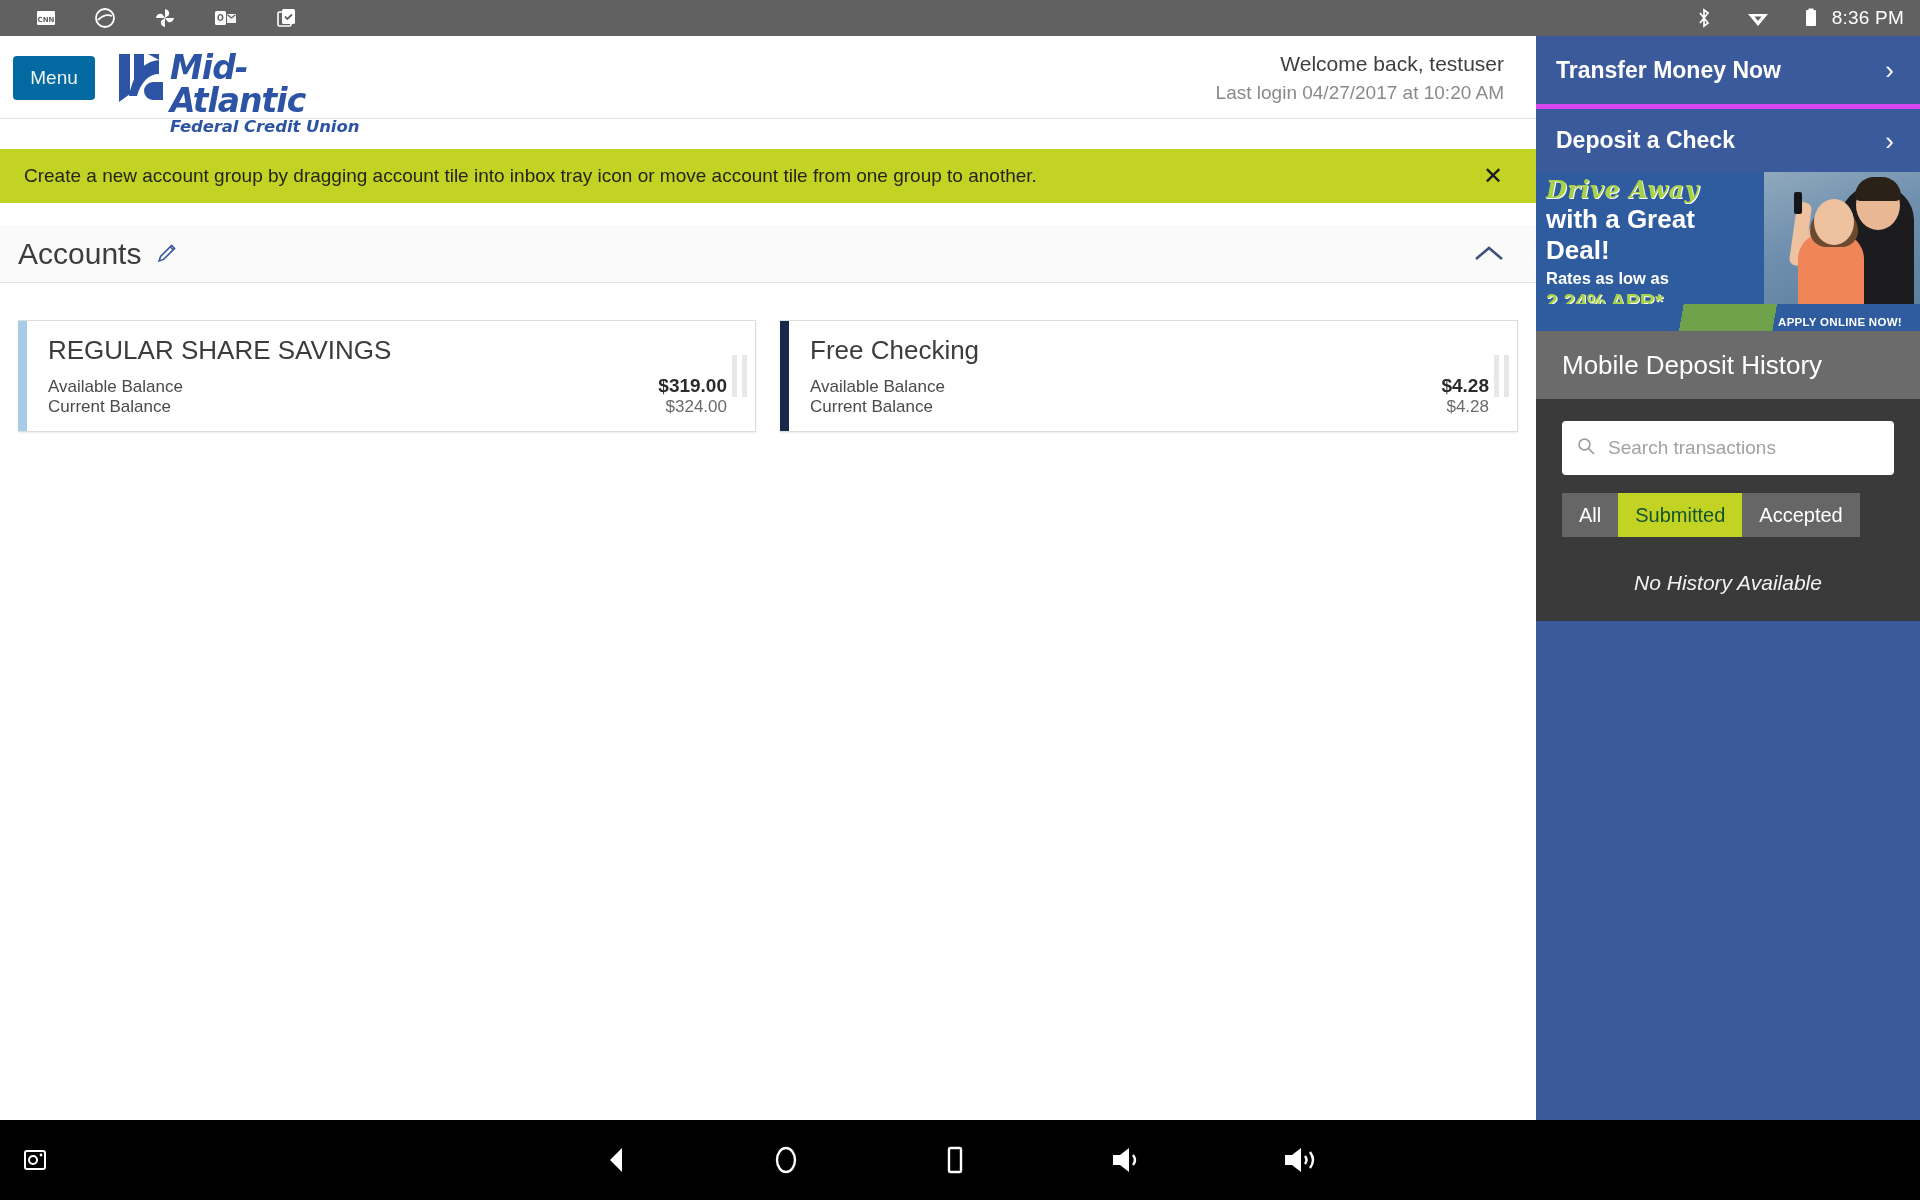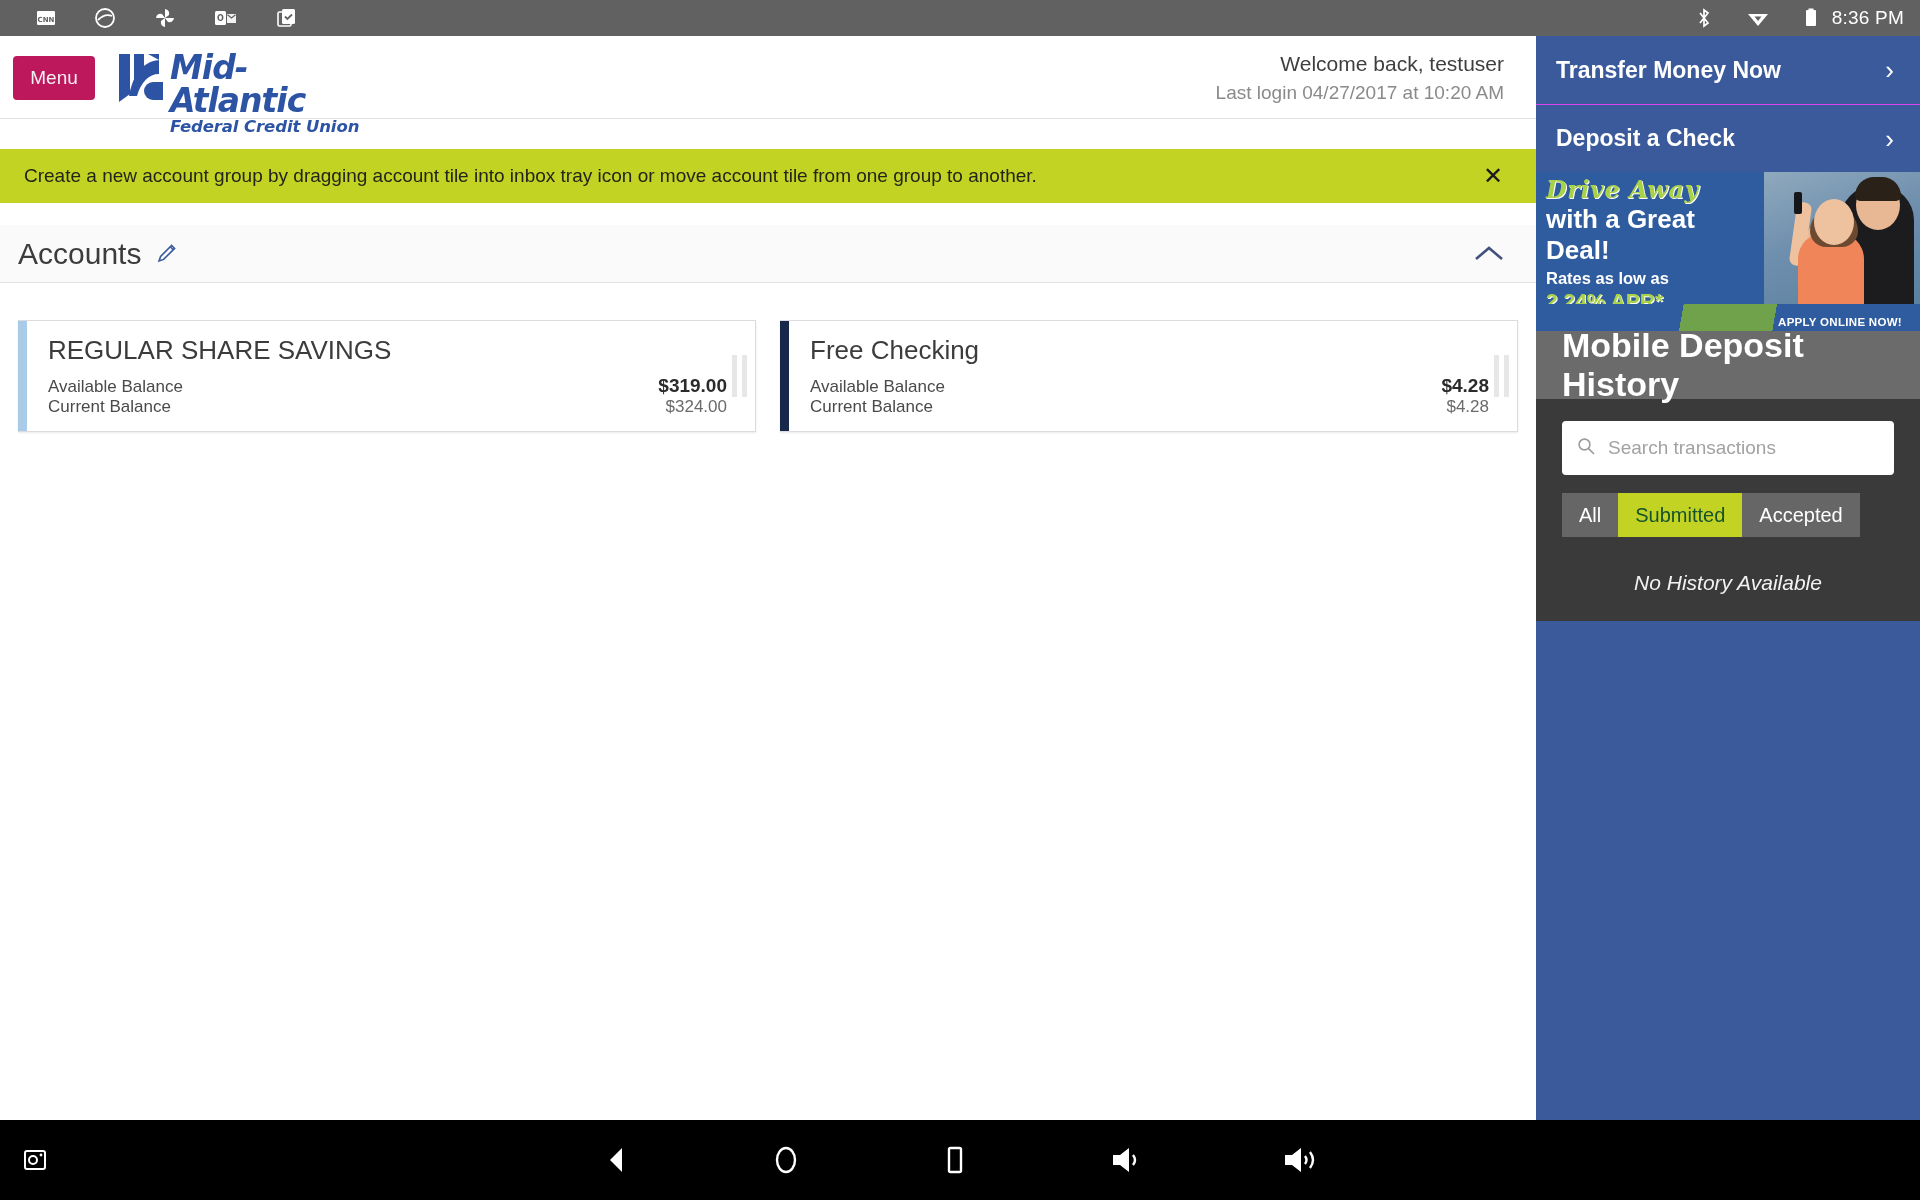--- a/index.html
+++ b/index.html
@@ -27,21 +27,21 @@
   
   .appheader {
     position: absolute; top: 36px; left: 0;
     width: 1536px; height: 83px;
     background: #ffffff;
     border-bottom: 1px solid #e3e3e3;
   }
   .menu-btn {
     position: absolute; left: 13px; top: 20px;
     width: 82px; height: 44px;
-    background: #be185d; color: #f2f2f2;
+    background: #0369a1; color: #f2f2f2;
     border: none; border-radius: 4px;
     font-size: 19px; font-family: "Liberation Sans", sans-serif;
     cursor: pointer;
   }
   .logo { position: absolute; left: 115px; top: 12px; width: 260px; height: 62px; }
   .logo-text-wrap {
     position: absolute; left: 55px; top: 3px;
     line-height: 1;
   }
   .logo-main {
@@ -122,21 +122,21 @@
     position: absolute; top: 36px; right: 0;
     width: 384px; height: 1084px;
     background: #3b5a9b;
     overflow: hidden;
     margin-left: 16px;
   }
   .quick-link {
     height: 68px; display: flex; align-items: center;
     padding: 0 26px 0 20px; cursor: pointer; color: #ffffff;
   }
-  .quick-link + .quick-link { border-top: 1px solid #d946ef; }
+  .quick-link + .quick-link { border-top: 5px solid #d946ef; }
   .quick-link-label { font-size: 23px; font-weight: bold; }
   .quick-link-chev { margin-left: auto; font-size: 26px; line-height: 1; }
 
   
   .ad { position: relative; width: 384px; height: 159px; background: #2f5c9e; cursor: pointer; overflow: hidden; }
   .ad-left { position: absolute; left: 0; top: 0; width: 228px; height: 135px; padding: 6px 8px 0 10px; }
   .ad-l1 {
     font-family: "DejaVu Serif", serif; font-style: italic; font-weight: bold;
     font-size: 24px; color: #a9d24b; letter-spacing: .5px;
     text-shadow: 1px 1px 0 #ffffff; line-height: 1;
@@ -170,21 +170,21 @@
       background: #eec19f; transform: rotate(8deg); border-radius: 7px; }
   .ad-key { position: absolute; right: 118px; top: 20px; width: 8px; height: 22px; background: #15161a; border-radius: 2px; }
   .ad-wave { position: absolute; left: 0; bottom: 0; width: 384px; height: 27px;
       background: linear-gradient(100deg, #2f5c9e 0 38%, #6fa24b 38% 62%, #2f5c9e 62% 100%); }
   .ad-cta { position: absolute; right: 18px; bottom: 3px; font-size: 11.5px; font-weight: bold; color: #ffffff; letter-spacing: .3px; }
 
   
   .mdh-header {
     height: 68px; background: #6b6b6b; display: flex; align-items: center; padding: 0 26px;
   }
-  .mdh-title { font-size: 34px; color: #ffffff; font-weight: 700; }
+  .mdh-title { font-size: 26px; color: #ffffff; font-weight: 400; }
   .mdh-body { background: #3a3a3a; padding: 22px 26px 26px 26px; }
   .search-box {
     position: relative; height: 54px; background: #ffffff; border-radius: 4px;
     display: flex; align-items: center; padding: 0 14px;
   }
   .search-input {
     border: none; outline: none; flex: 1; margin-left: 12px;
     font-size: 19px; color: #3c3c3c; font-family: "Liberation Sans", sans-serif;
     background: transparent;
   }

